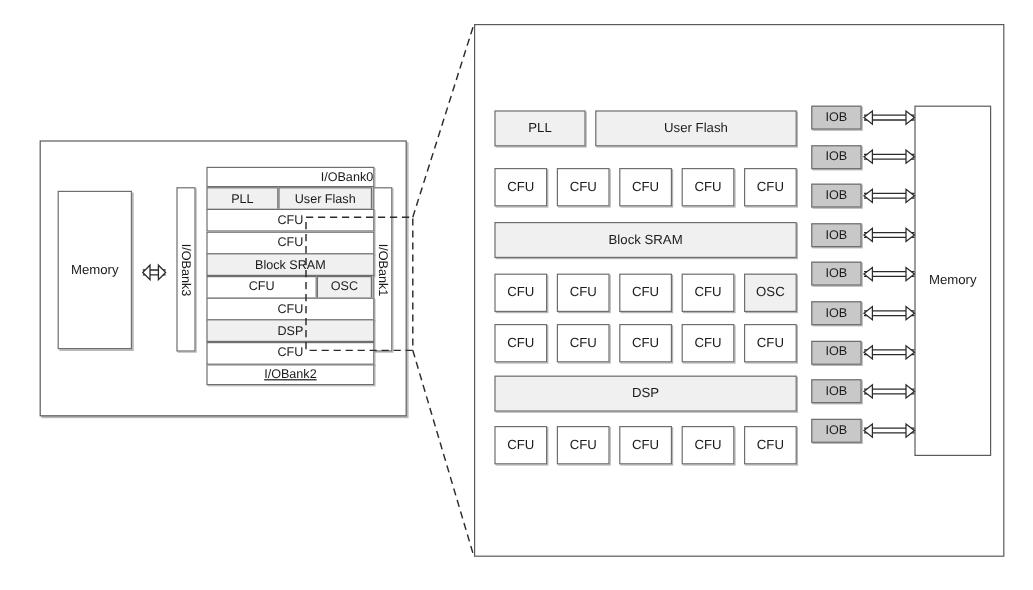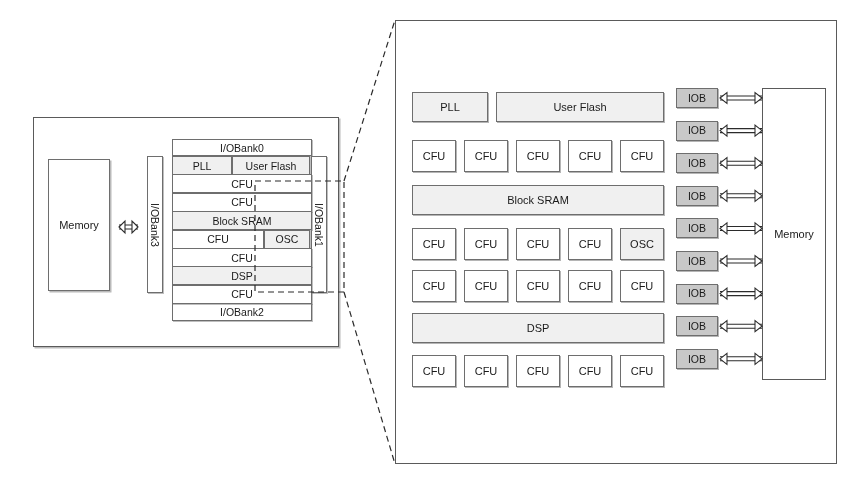--- a/index.html
+++ b/index.html
@@ -40,25 +40,25 @@
 </head>
 <body>
 
 <div class="frame shadowed" style="left:33px;top:117px;width:306px;height:230px;"></div>
 
 <div class="blk plain" style="left:48px;top:159px;width:62px;height:132px;border:1px solid #6e6e6e;
             box-shadow:1.5px 1.5px 0 0 rgba(140,140,140,.6);">
   <span>Memory</span>
 </div>
 
-<div class="lrow" style="left:172px;top:139px;width:140px;height:17px;">
+<div class="lrow" style="left:172px;top:139px;width:140px;height:17px;justify-content:flex-end;">
   <span>I/OBank0</span>
 </div>
 
-<div class="lrow" style="left:172px;top:303px;width:140px;height:18px;">
+<div class="lrow" style="left:172px;top:303px;width:140px;height:18px;text-decoration:underline;">
   <span>I/OBank2</span>
 </div>
 
 <div class="vbank" style="left:147px;top:156px;width:16px;height:137px;">
   <span>I/OBank3</span>
 </div>
 
 <div class="vbank" style="left:311px;top:156px;width:16px;height:137px;">
   <span>I/OBank1</span>
 </div>

